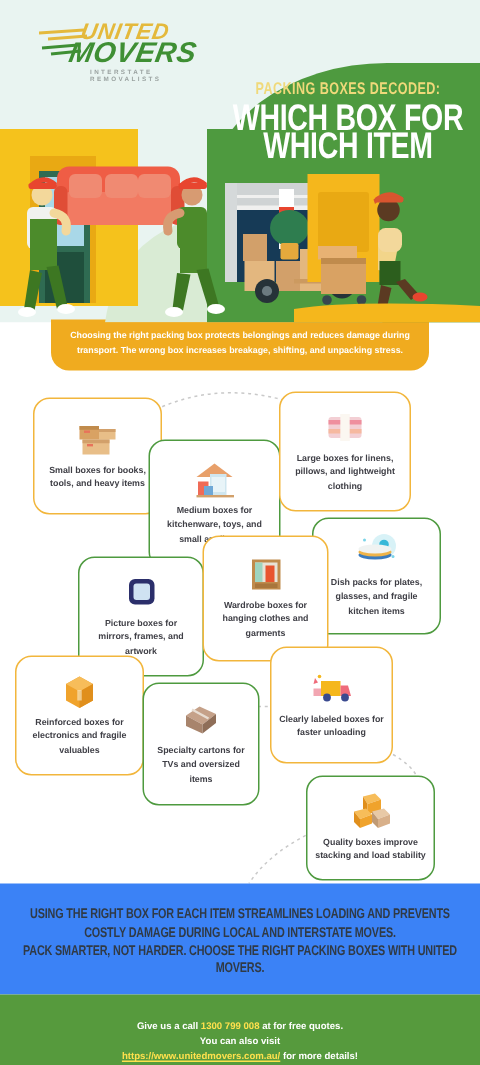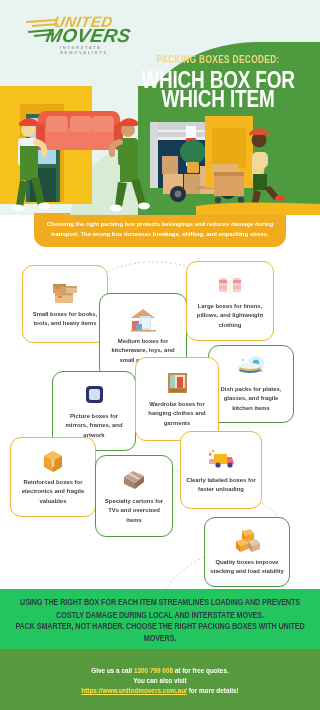--- a/index.html
+++ b/index.html
@@ -20,21 +20,21 @@
     position: absolute; right: 0; top: 42px;
     width: 182px; height: 173px;
     background: #4e9a3f;
     border-top-left-radius: 120px 90px;
   }
   .hdr-green-lower {
     position: absolute; right: 0; top: 150px; width: 182px; height: 65px;
     background: #4e9a3f;
   }
   .title-wrap {
-    position: absolute; right: 16px; top: 52px; width: 172px;
+    position: absolute; right: 2px; top: 52px; width: 172px;
     text-align: center; z-index: 6;
   }
   .kicker {
     color: #f0d97a; font-size: 8.4px; letter-spacing: .3px;
     font-weight: 700; transform: scaleY(1.35); transform-origin: top center;
     margin-bottom: 5px;
   }
   .title-main {
     color: #ffffff; font-size: 19px; font-weight: 700; line-height: 1.02;
     transform: scaleY(1.3); transform-origin: top center; letter-spacing: -.2px;
@@ -80,21 +80,21 @@
     display: flex; flex-direction: column; align-items: center; justify-content: center;
     padding: 6px 5px;
   }
   .card.orange { border-color: #f2b63c; }
   .card.green  { border-color: #4e9a3f; }
   .card-ico { width: 30px; height: 26px; margin-bottom: 4px; }
   .card-txt { font-size: 5.9px; line-height: 1.58; color: #3f3f46; font-weight: 600; }
 
   
   .concl {
-    position: relative; width: 320px; height: 60px; background: #22c55e;
+    position: relative; width: 320px; height: 74px; background: #3b82f6;
     display: flex; flex-direction: column; align-items: center; justify-content: center;
     gap: 4px; padding: 0 14px;
   }
   .concl-line {
     font-size: 7.2px; color: #303a45; font-weight: 700; text-align: center;
     transform: scaleY(1.3); letter-spacing: -.1px;
   }
 
   
   .footer {

